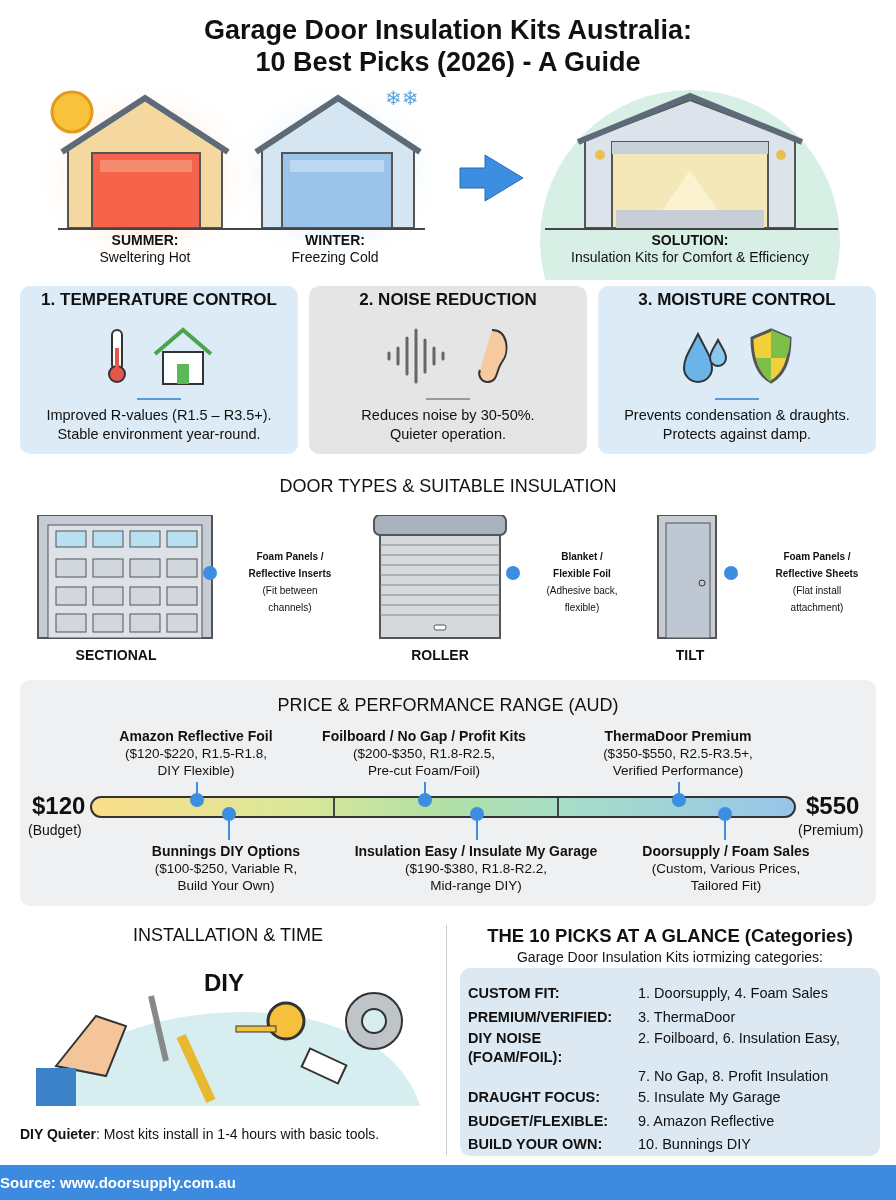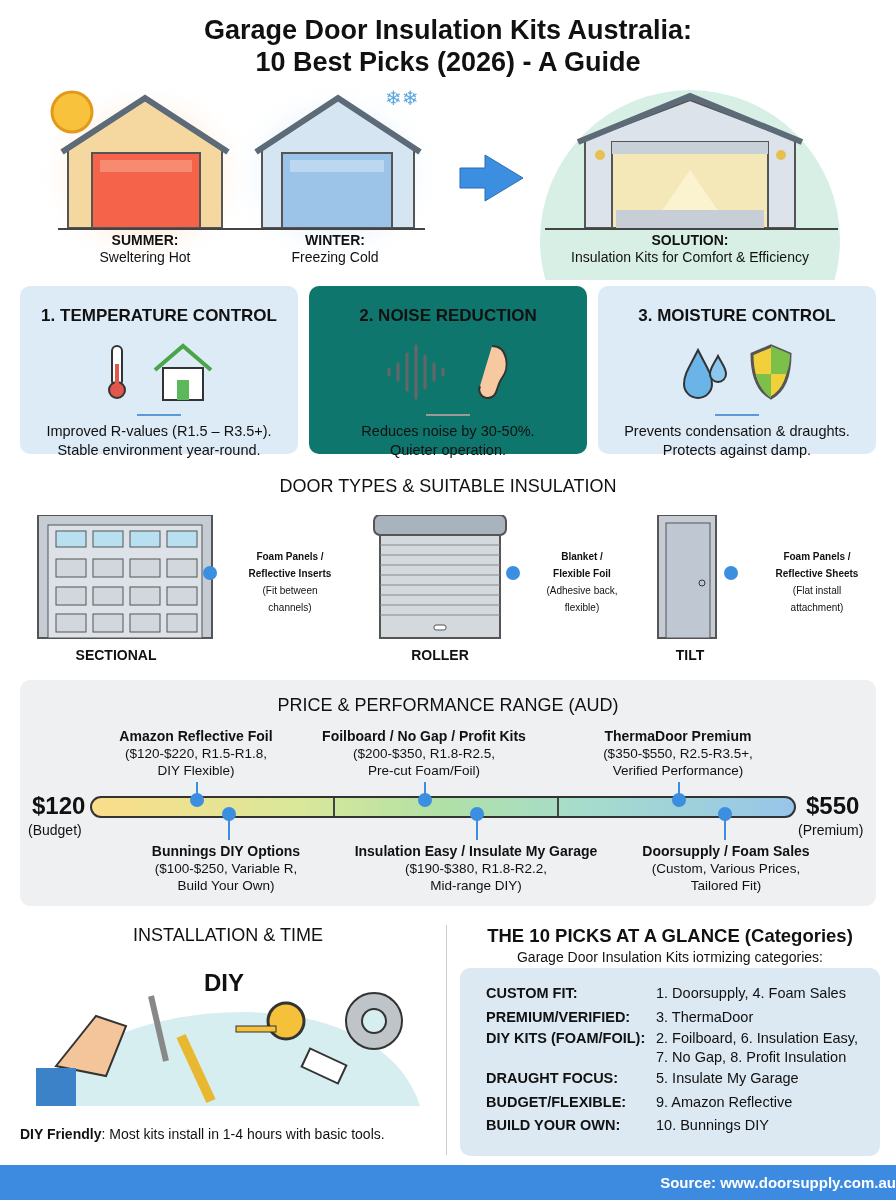--- a/index.html
+++ b/index.html
@@ -3,44 +3,44 @@
 <meta charset="utf-8">
 <style>
 *{box-sizing:border-box;margin:0;padding:0}
 body{width:896px;height:1200px;background:#fff;font-family:"Liberation Sans",sans-serif;color:#111;position:relative;overflow:hidden}
 .title{position:absolute;top:14px;left:0;width:896px;text-align:center;font-weight:bold;font-size:27px;line-height:32px}
 .title .light{font-weight:bold}
 .hero{position:absolute;top:85px;left:0;width:896px;height:195px}
 .cap{position:absolute;text-align:center;font-size:14px;line-height:17px}
 .cap b{display:block;font-size:14px}
 .card{position:absolute;top:286px;width:278px;height:168px;border-radius:10px;text-align:center}
-.card h3{font-size:17px;margin-top:20px}
+.card h3{font-size:17px;margin-top:4px}
 .card .icons{height:84px;display:flex;justify-content:center;align-items:center;gap:18px;margin-top:4px}
 .card .sep{width:44px;height:2px;margin:0 auto 6px}
 .card p{font-size:14.5px;line-height:19px}
 .sec-title{position:absolute;left:0;width:896px;text-align:center;font-weight:normal;font-size:18px}
 .door{position:absolute;top:515px}
 .dlabel{position:absolute;top:647px;font-weight:bold;font-size:14px;text-align:center}
 .dnote{position:absolute;top:548px;font-size:10px;line-height:17px;text-align:center}
 .dnote b{display:block}
 .price{position:absolute;top:680px;left:20px;width:856px;height:226px;background:#eef0f2;border-radius:10px}
 .plabel{position:absolute;font-size:13.5px;line-height:17px;text-align:center;width:240px}
 .plabel b{display:block;font-size:14px}
 .bar{position:absolute;top:796px;left:90px;width:706px;height:22px;border:2px solid #333;border-radius:11px;background:linear-gradient(90deg,#fbdd8a,#d9e89a 30%,#b1e0a6 50%,#a6dccc 70%,#97c5ea);overflow:hidden}
 .bar .div{position:absolute;top:0;width:2px;height:100%;background:#444}
 .pin{position:absolute;width:14px;height:14px;border-radius:50%;background:#3b8ee0}
 .stem{position:absolute;width:2px;background:#3b8ee0}
 .endv{position:absolute;font-weight:bold;font-size:24px}
 .ends{position:absolute;font-size:14px}
-.picks{position:absolute;top:968px;left:460px;width:420px;height:188px;background:#dce9f3;border-radius:10px;padding:14px 0 0 26px}
+.picks{position:absolute;top:968px;left:460px;width:420px;height:188px;background:#dce9f3;border-radius:10px;padding:14px 0 0 8px}
 .row{display:flex;font-size:14.5px;line-height:23.5px}
 .row .k{width:170px;font-weight:bold}
 .row .v{flex:1}
 .vline{position:absolute;left:446px;top:925px;width:1px;height:230px;background:#ccc}
-.footer{position:absolute;top:1165px;left:0;width:896px;height:35px;background:#3d8be0;color:#fff;text-align:right;font-weight:bold;font-size:15px;line-height:35px}
+.footer{position:absolute;top:1165px;left:0;width:896px;height:35px;background:#3d8be0;color:#fff;text-align:left;font-weight:bold;font-size:15px;line-height:35px}
 </style>
 </head>
 <body>
 
 <div class="title">
   <div>Garage Door Insulation Kits Australia:</div>
   <div><span>10 Best Picks (2026)</span><span class="light"> - A Guide</span></div>
 </div>
 
 <svg class="hero" viewBox="0 85 896 195">
@@ -102,21 +102,21 @@
     <svg width="64" height="60">
         <polyline points="4,28 32,4 60,28" fill="none" stroke="#4aa54a" stroke-width="4"></polyline>
         <rect x="12" y="26" width="40" height="32" fill="#fff" stroke="#333" stroke-width="2"></rect>
         <rect x="26" y="38" width="12" height="20" fill="#5bb85b"></rect>
       </svg>
   </div>
   <div class="sep" style="background:#5b9bd5"></div>
   <p>Improved R-values (R1.5 – R3.5+).</p>
   <p>Stable environment year-round.</p>
 </div>
-<div class="card" style="left:309px;background:#0f766e">
+<div class="card" style="left:309px;background:#e5e5e5">
   <h3>2. NOISE REDUCTION</h3>
   <div class="icons">
     <svg width="70" height="60">
         <g stroke="#666" stroke-width="3" stroke-linecap="round">
           <line x1="5" y1="27" x2="5" y2="33"></line>
           <line x1="14" y1="22" x2="14" y2="38"></line>
           <line x1="23" y1="12" x2="23" y2="48"></line>
           <line x1="32" y1="4" x2="32" y2="56"></line>
           <line x1="41" y1="14" x2="41" y2="46"></line>
           <line x1="50" y1="22" x2="50" y2="38"></line>
@@ -262,37 +262,37 @@
     </g>
   <g>
       <circle cx="338" cy="65" r="28" fill="#bfc4c8" stroke="#333" stroke-width="2"></circle>
       <circle cx="338" cy="65" r="12" fill="#d7eef0" stroke="#333" stroke-width="2"></circle>
     </g>
   <g>
       <rect x="268" y="100" width="40" height="20" fill="#fff" stroke="#333" stroke-width="2" transform="rotate(25 288 110)"></rect>
     </g>
   <text x="168" y="35" font-size="24" font-weight="bold" fill="#111" font-family="Liberation Sans, sans-serif">DIY</text>
 </svg>
-<div style="position:absolute;top:1126px;left:20px;font-size:14px"><b>DIY Friendly</b><span>: Most kits install in 1-4 hours with basic tools.</span></div>
+<div style="position:absolute;top:1126px;left:20px;font-size:14px"><b>DIY Quieter</b><span>: Most kits install in 1-4 hours with basic tools.</span></div>
 
 <div class="vline"></div>
 
 <div style="position:absolute;top:925px;left:460px;width:420px;text-align:center;font-weight:bold;font-size:18.5px">THE 10 PICKS AT A GLANCE (Categories)</div>
 <div style="position:absolute;top:949px;left:460px;width:420px;text-align:center;font-size:14px">Garage Door Insulation Kits ioтmizing categories:</div>
 <div class="picks">
   <div class="row">
       <span class="k">CUSTOM FIT:</span>
       <span class="v">1. Doorsupply, 4. Foam Sales</span>
     </div>
   <div class="row">
       <span class="k">PREMIUM/VERIFIED:</span>
       <span class="v">3. ThermaDoor</span>
     </div>
   <div class="row" style="line-height:19px">
-      <span class="k">DIY KITS (FOAM/FOIL):</span>
+      <span class="k">DIY NOISE (FOAM/FOIL):</span>
       <span class="v">2. Foilboard, 6. Insulation Easy,</span>
     </div>
   <div class="row" style="line-height:19px">
       <span class="k"></span>
       <span class="v">7. No Gap, 8. Profit Insulation</span>
     </div>
   <div class="row">
       <span class="k">DRAUGHT FOCUS:</span>
       <span class="v">5. Insulate My Garage</span>
     </div>

